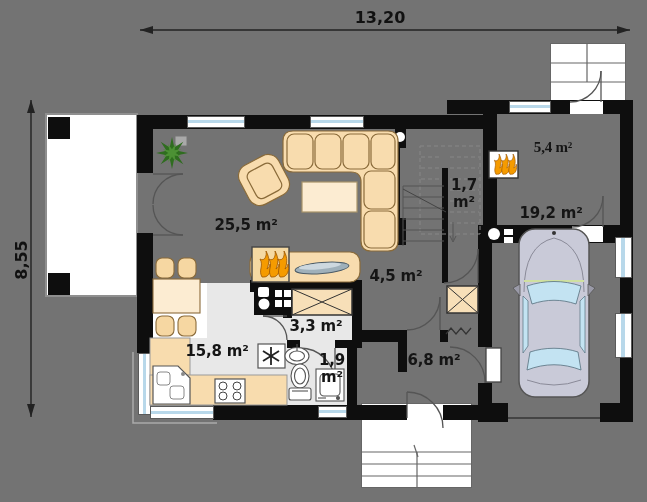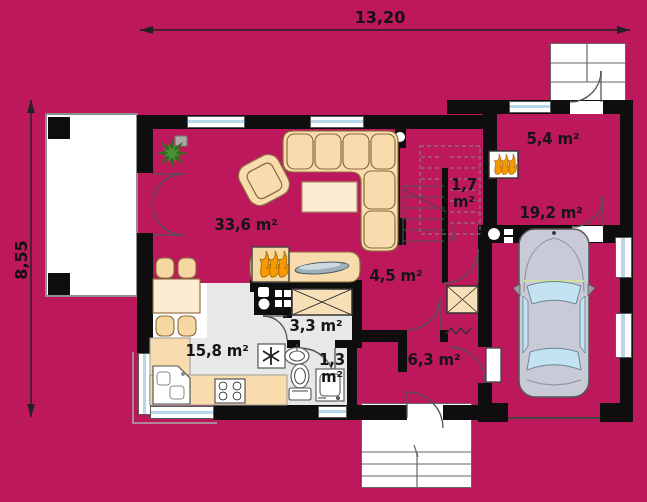--- a/index.html
+++ b/index.html
@@ -1,16 +1,16 @@
 <!DOCTYPE html>
 <html style="--wall: #0e0e0e; --floor: #e8e8e8; --furniture: #f8dcae; --furnitureLight: #fcecd2; --glass: #b8d8ea; --flame: #f59b00; --flameDark: #9c5400; --carBody: #c9cad8; --carGlass: #c3e3f2; --plant: #2f6d1f; --text: #151515; --line: #555555;"><head>
 <meta charset="utf-8">
 <style>
   html,body{margin:0;padding:0;background:#fff;}
-  #plan{position:relative;width:647px;height:502px;background:#be185d;overflow:hidden;
+  #plan{position:relative;width:647px;height:502px;background:#737373;overflow:hidden;
         font-family:"DejaVu Sans","Liberation Sans",sans-serif;}
   .w{position:absolute;background:var(--wall,#0e0e0e);}
   .floor{position:absolute;background:var(--floor,#e8e8e8);}
   .whitepatch{position:absolute;background:#fff;}
   .win-h{position:absolute;background:linear-gradient(to bottom,#fff 34%,var(--glass,#b8d8ea) 34%,var(--glass,#b8d8ea) 62%,#fff 62%);border:1px solid #5a5a5a;box-sizing:border-box;}
   .win-v{position:absolute;background:linear-gradient(to right,#fff 34%,var(--glass,#b8d8ea) 34%,var(--glass,#b8d8ea) 62%,#fff 62%);border:1px solid #5a5a5a;box-sizing:border-box;}
   .gap{position:absolute;background:#fff;}
   .outline{position:absolute;border:2px solid #8f8f8f;box-sizing:border-box;background:#fff;}
   .porch{position:absolute;border:1.5px solid #666;box-sizing:border-box;background:#fff;}
   .lbl{position:absolute;transform:translate(-50%,-50%);color:var(--text,#151515);
@@ -303,28 +303,28 @@
       <polygon points="513,288 520,284 520,296" fill="#9a9aa8" stroke="#555" stroke-width="0.8"></polygon>
       <polygon points="595,288 588,284 588,296" fill="#9a9aa8" stroke="#555" stroke-width="0.8"></polygon>
       <path d="M527,380 Q554,390 581,380" fill="none" stroke="#8a8a98" stroke-width="1"></path>
       <circle cx="554" cy="233" r="2" fill="#333"></circle>
     </g>
   </svg>
 
   <div class="dim" style="left:380px;top:17px;">13,20</div>
   <div class="dim dim-v" style="left:21px;top:260px;">8,55</div>
 
-  <div class="lbl" style="left:246px;top:225px;">33,6 m²</div>
-  <div class="lbl" style="left:553px;top:139px;">5,4 m²</div>
+  <div class="lbl" style="left:246px;top:225px;">25,5 m²</div>
+  <div class="lbl" style="left:553px;top:147px;font-family:Liberation Serif, serif;">5,4 m²</div>
   <div class="lbl lbl2" style="left:464px;top:194px;">
     <span>1,7</span><br>
     <span>m²</span>
   </div>
   <div class="lbl" style="left:551px;top:213px;">19,2 m²</div>
   <div class="lbl" style="left:396px;top:276px;">4,5 m²</div>
   <div class="lbl" style="left:316px;top:326px;">3,3 m²</div>
   <div class="lbl" style="left:217px;top:351px;">15,8 m²</div>
   <div class="lbl lbl2" style="left:332px;top:369px;">
-    <span>1,3</span><br>
+    <span>1,9</span><br>
     <span>m²</span>
   </div>
-  <div class="lbl" style="left:434px;top:360px;">6,3 m²</div>
+  <div class="lbl" style="left:434px;top:360px;">6,8 m²</div>
 </div>
 
 </body></html>

